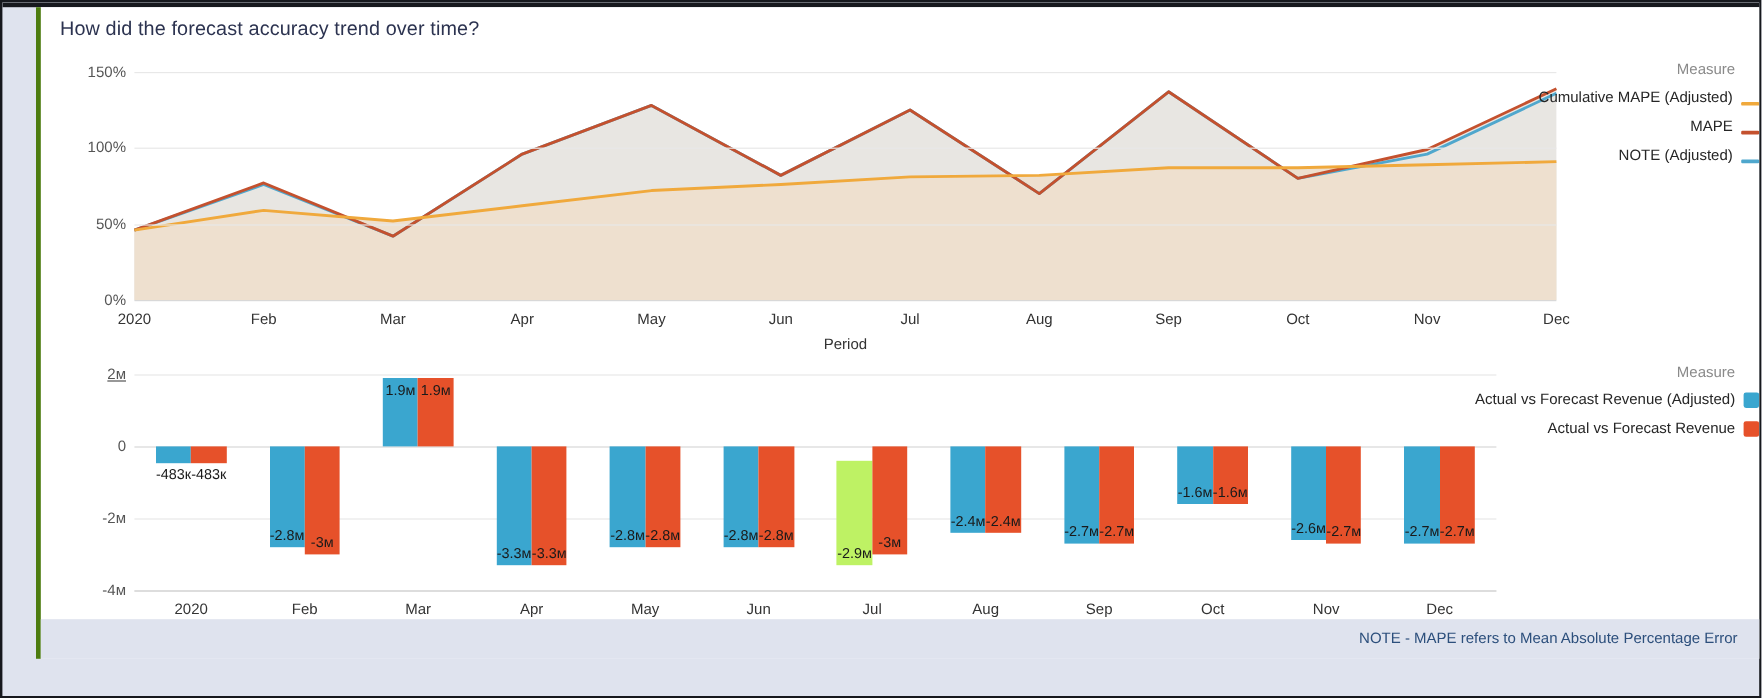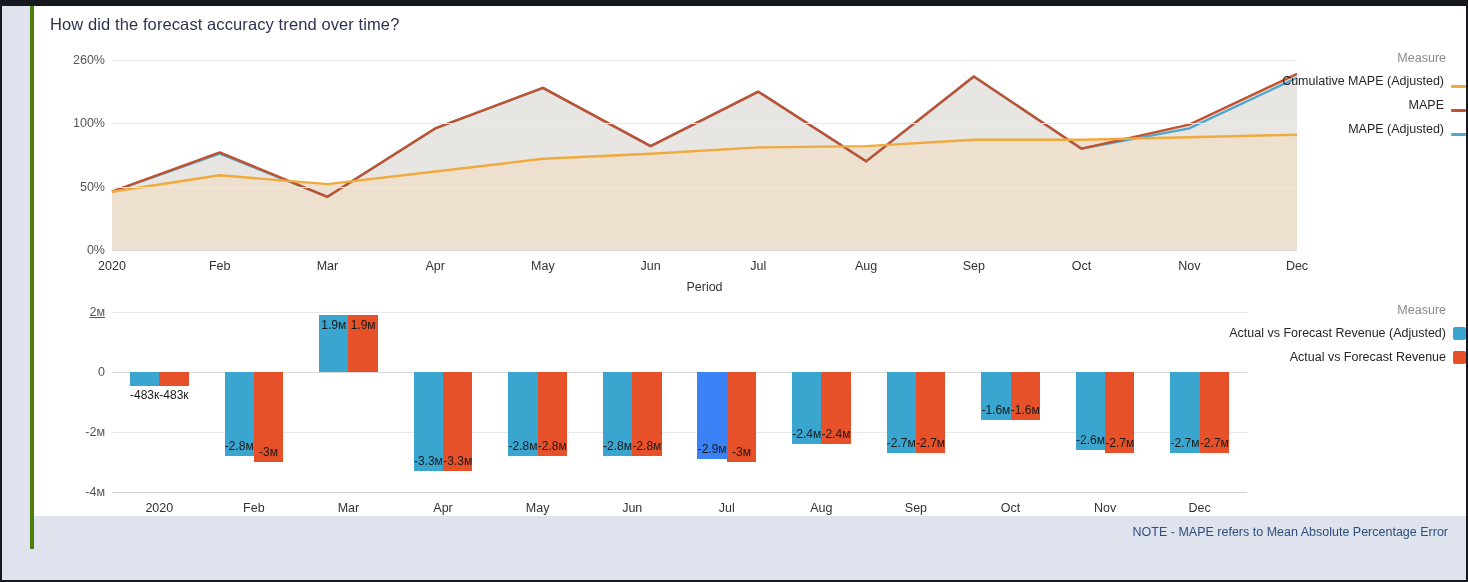--- a/index.html
+++ b/index.html
@@ -121,21 +121,21 @@
             <polyline points="0,131.73333333333335 107.72727272727273,92.46666666666667 215.45454545454547,136.8 323.1818181818182,68.39999999999999 430.90909090909093,27.866666666666646 538.6363636363636,86.13333333333334 646.3636363636364,31.666666666666657 754.0909090909091,101.33333333333333 861.8181818181819,16.46666666666667 969.5454545454546,88.66666666666667 1077.2727272727273,64.6 1185,13.933333333333337" fill="none" stroke="#c4512e" stroke-width="2.4" stroke-linejoin="round"></polyline>
             <polyline points="0,131.73333333333335 107.72727272727273,115.26666666666667 215.45454545454547,124.13333333333333 323.1818181818182,111.46666666666667 430.90909090909093,98.8 538.6363636363636,93.73333333333332 646.3636363636364,87.39999999999999 754.0909090909091,86.13333333333334 861.8181818181819,79.80000000000001 969.5454545454546,79.80000000000001 1077.2727272727273,77.26666666666665 1185,74.73333333333333" fill="none" stroke="#f0a93c" stroke-width="2.4" stroke-linejoin="round"></polyline>
           </svg>
       <div class="gridline zero" style="top: 190px;"></div>
           <div class="ytick" style="top: 190px;">0%</div>
           <div class="gridline" style="top: 126.667px;"></div>
           <div class="ytick" style="top: 126.667px;">50%</div>
           <div class="gridline" style="top: 63.3333px;"></div>
           <div class="ytick" style="top: 63.3333px;">100%</div>
           <div class="gridline" style="top: 0px;"></div>
-          <div class="ytick" style="top: 0px;">260%</div>
+          <div class="ytick" style="top: 0px;">150%</div>
           <div class="xtick" style="left: 0px;">2020</div>
           <div class="xtick" style="left: 107.727px;">Feb</div>
           <div class="xtick" style="left: 215.455px;">Mar</div>
           <div class="xtick" style="left: 323.182px;">Apr</div>
           <div class="xtick" style="left: 430.909px;">May</div>
           <div class="xtick" style="left: 538.636px;">Jun</div>
           <div class="xtick" style="left: 646.364px;">Jul</div>
           <div class="xtick" style="left: 754.091px;">Aug</div>
           <div class="xtick" style="left: 861.818px;">Sep</div>
           <div class="xtick" style="left: 969.545px;">Oct</div>
@@ -148,21 +148,21 @@
         <div id="line-legend-rows">
             <div class="legend-row">
               <span class="legend-label">Cumulative MAPE (Adjusted)</span>
               <span class="legend-swatch-line" style="background: rgb(240, 169, 60);"></span>
             </div>
             <div class="legend-row">
               <span class="legend-label">MAPE</span>
               <span class="legend-swatch-line" style="background: rgb(196, 81, 46);"></span>
             </div>
             <div class="legend-row">
-              <span class="legend-label">MAPE (Adjusted)</span>
+              <span class="legend-label">NOTE (Adjusted)</span>
               <span class="legend-swatch-line" style="background: rgb(79, 167, 205);"></span>
             </div>
           </div>
       </div>
     </div>
 
     <div class="chart" id="bar-chart" style="left:0; top:292px; width:1438px; height:240px;">
       <div class="plot" id="bar-plot" style="left:78px; top:14px; width:1135px; height:180px;">
       <div class="gridline" style="top: 180px;"></div>
           <div class="ytick sub" style="top: 180px;">-4м</div>
@@ -220,21 +220,21 @@
           <div class="bargroup" style="left: 490.887px; width: 58.6417px;">
             <div class="bar left" style="background: rgb(58, 166, 207); top: 60px; height: 84px;">
               <div class="bar-label inside-bottom">-2.8м</div>
             </div>
             <div class="bar right" style="background: rgb(230, 81, 42); top: 60px; height: 84px;">
               <div class="bar-label inside-bottom">-2.8м</div>
             </div>
           </div>
           <div class="xtick" style="left: 520.208px;">Jun</div>
           <div class="bargroup" style="left: 585.471px; width: 58.6417px;">
-            <div class="bar left" style="background: #3b82f6; top: 60px; height: 87px;">
+            <div class="bar left" style="background: #bef264; top: 72px; height: 87px;">
               <div class="bar-label inside-bottom">-2.9м</div>
             </div>
             <div class="bar right" style="background: rgb(230, 81, 42); top: 60px; height: 90px;">
               <div class="bar-label inside-bottom">-3м</div>
             </div>
           </div>
           <div class="xtick" style="left: 614.792px;">Jul</div>
           <div class="bargroup" style="left: 680.054px; width: 58.6417px; padding-left: 32px;">
             <div class="bar left" style="background: rgb(58, 166, 207); top: 60px; height: 72px;">
               <div class="bar-label inside-bottom">-2.4м</div>

